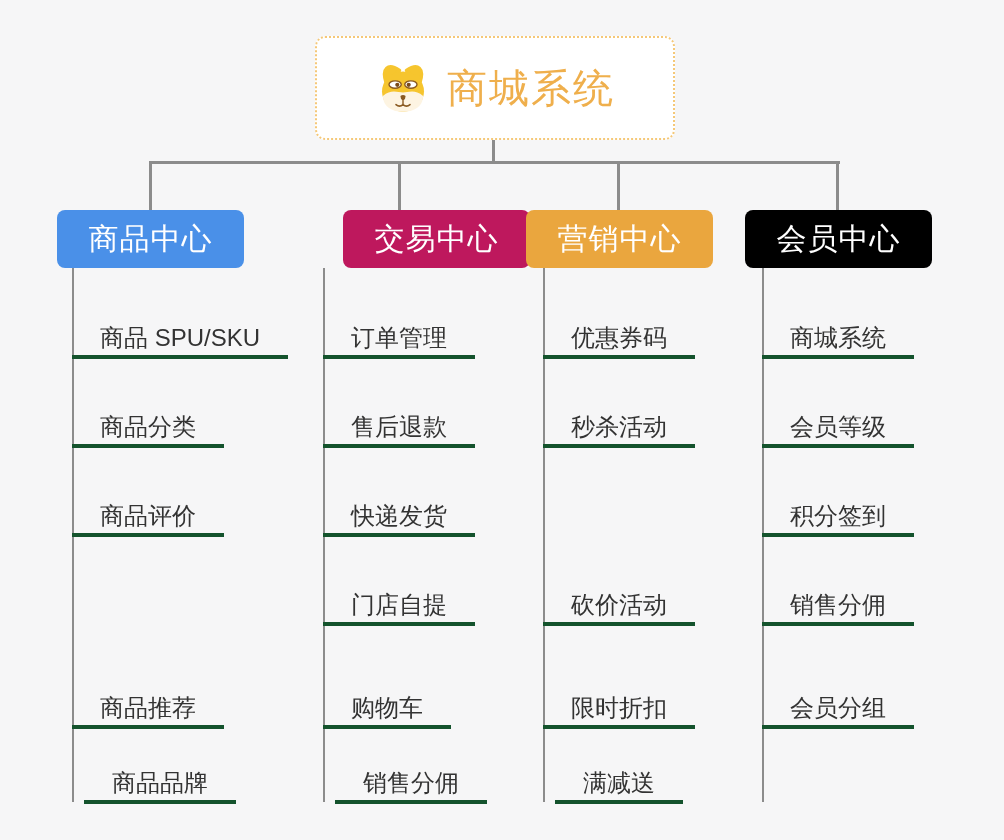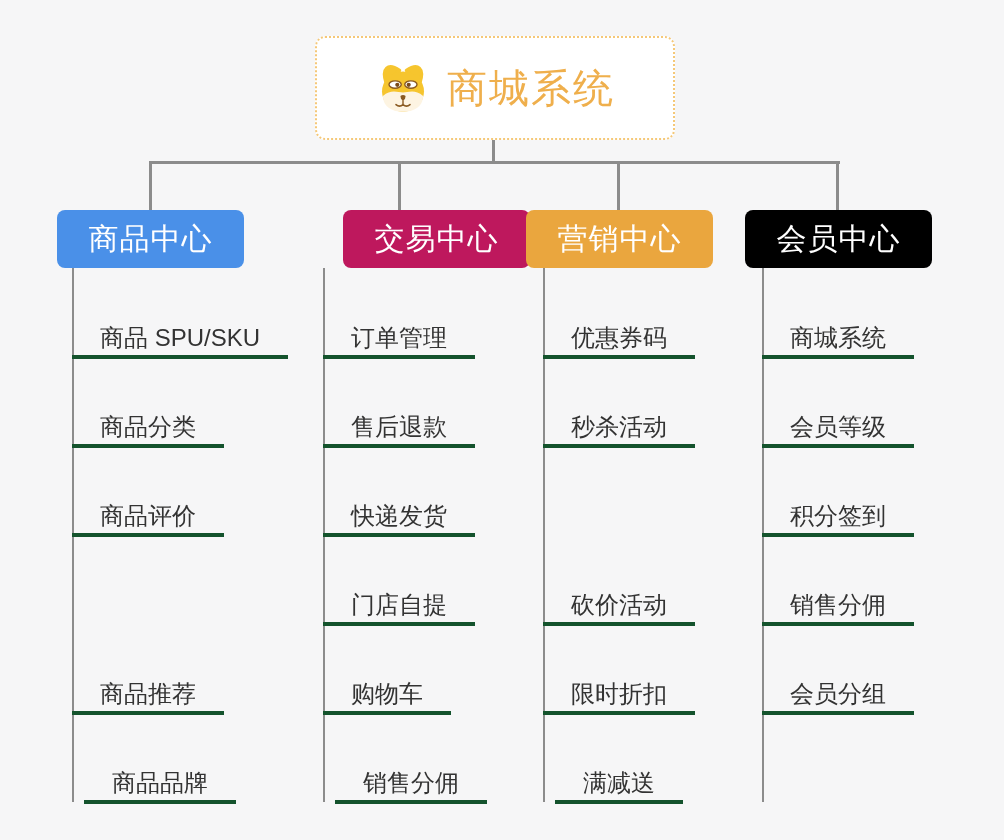--- a/index.html
+++ b/index.html
@@ -75,21 +75,21 @@
     cursor:pointer;
   }
   .col-0 { left:72px;  }
   .col-1 { left:323px; }
   .col-2 { left:543px; }
   .col-3 { left:762px; }
   .row-0 { top:326px; }
   .row-1 { top:415px; }
   .row-2 { top:504px; }
   .row-3 { top:593px; }
-  .row-4 { top:682px;text-align:right; }
+  .row-4 { top:696px;text-align:right; }
   .row-5 { top:771px;margin-left:12px; }
 </style>
 </head>
 <body>
 
 <div class="canvas" style="background-color: rgb(246, 246, 247);">
 
   <div class="root-node" style="border-color: rgb(245, 200, 120);">
     <svg class="dog-icon" viewBox="0 0 64 64">
       <path d="M13 27 C7 9 15 3 28 12 Z" fill="#f6c52e" stroke="#f6c52e" stroke-width="4" stroke-linejoin="round"></path>

